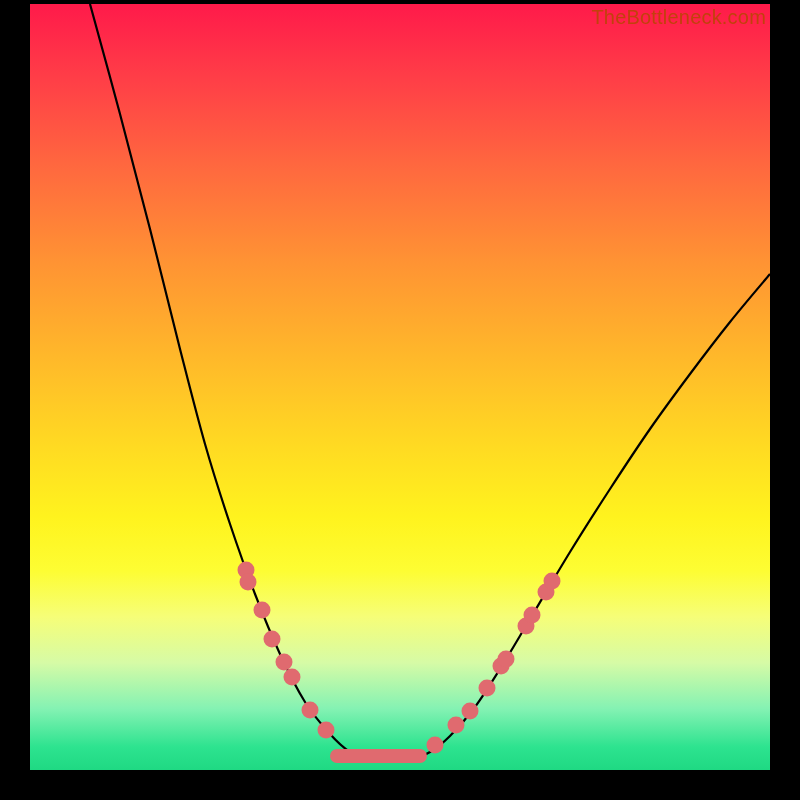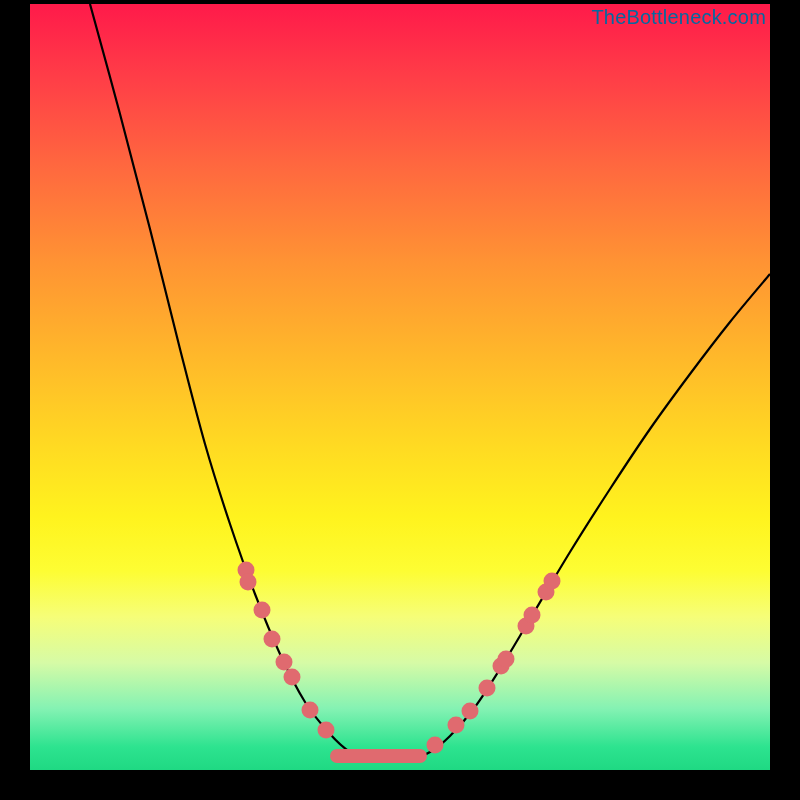--- a/index.html
+++ b/index.html
@@ -29,21 +29,21 @@
       #f6fe78 80%,
       #d6fba6 86%,
       #84f2b3 92%,
       #2de38f 97%,
       #1fd983 100%);
   }
   .watermark {
     position: absolute;
     top: 6px;
     right: 34px;
-    color: #0369a1;
+    color: #c2410c;
     font-size: 20px;
     font-weight: 500;
     letter-spacing: 0.2px;
     z-index: 10;
   }
   svg.plot {
     position: absolute;
     left: 0;
     top: 0;
     width: 740px;

